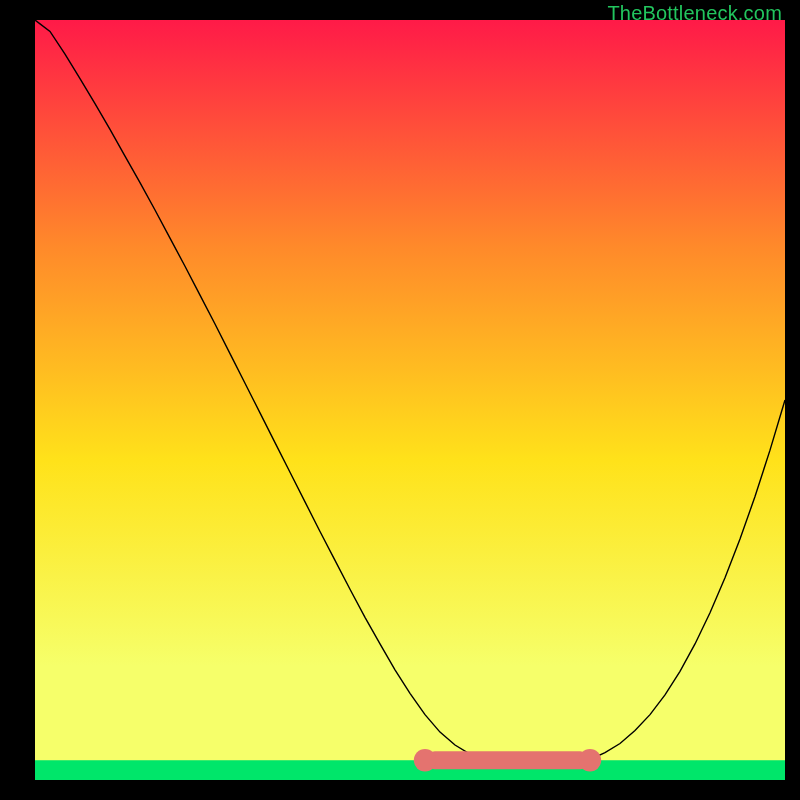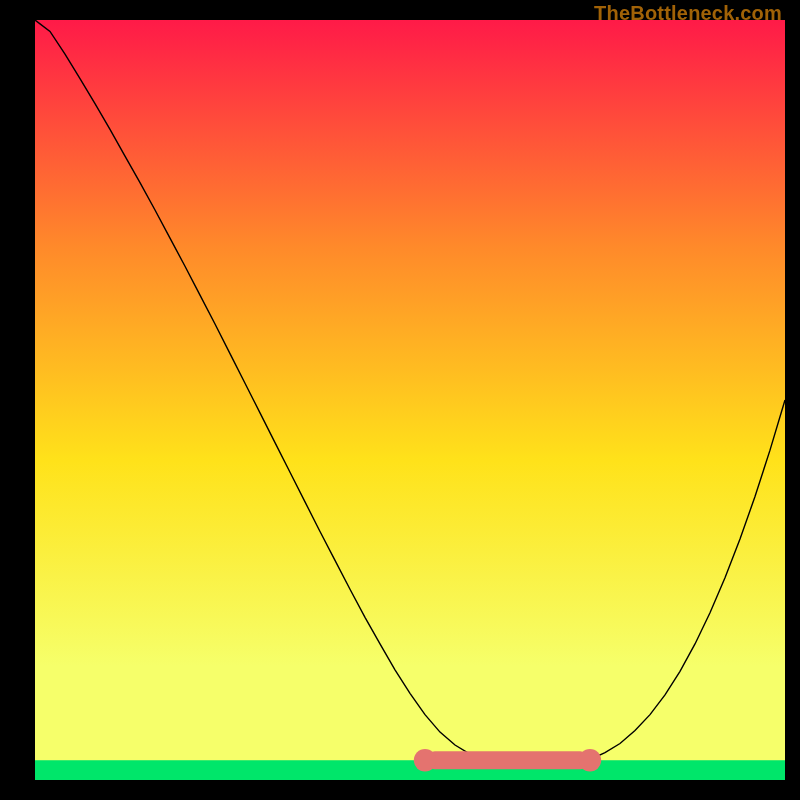--- a/index.html
+++ b/index.html
@@ -18,22 +18,22 @@
     height: 800px;
     background: #000;
   }
   .plot-area {
     position: absolute;
     box-sizing: border-box;
   }
   .watermark {
     position: absolute;
     font-family: Arial, Helvetica, sans-serif;
-    font-weight: 700;
-    color: #a16207;
+    font-weight: 400;
+    color: #22c55e;
     letter-spacing: 0.2px;
     white-space: nowrap;
   }
   svg {
     position: absolute;
     left: 0;
     top: 0;
   }
 </style>
 </head>

